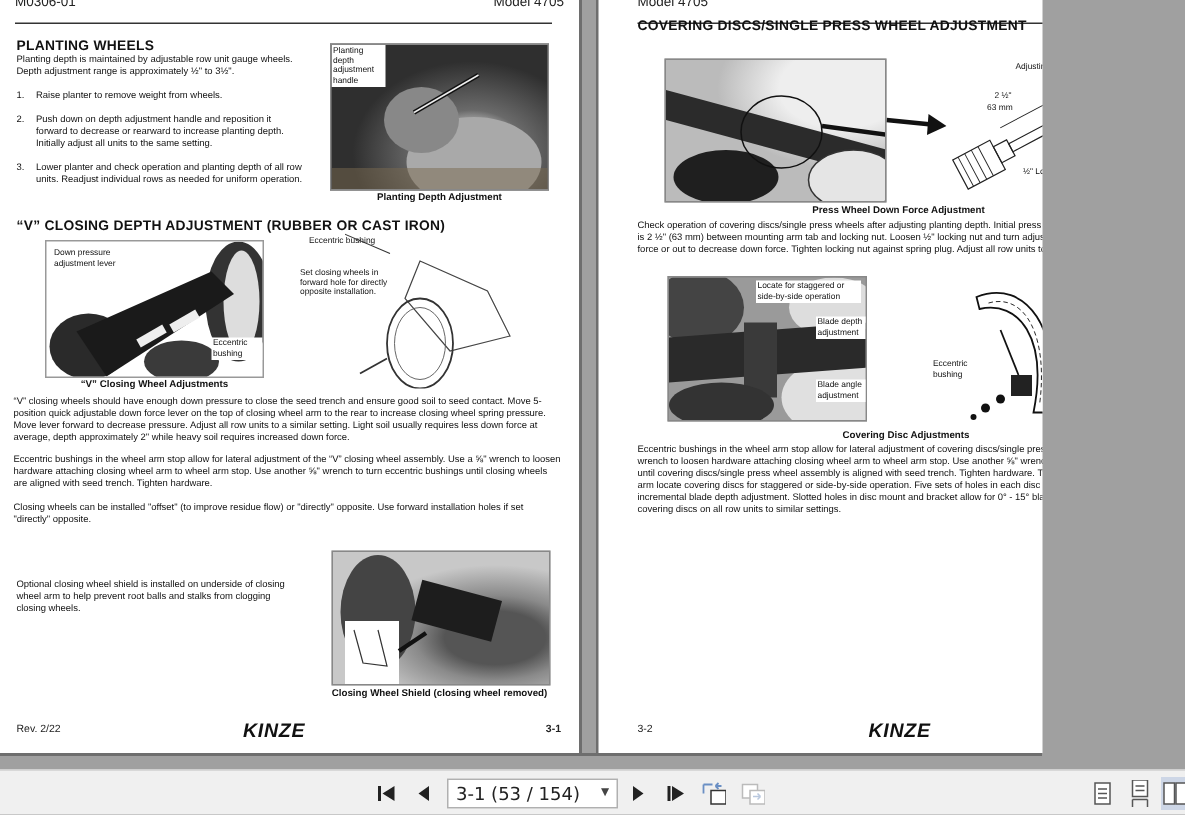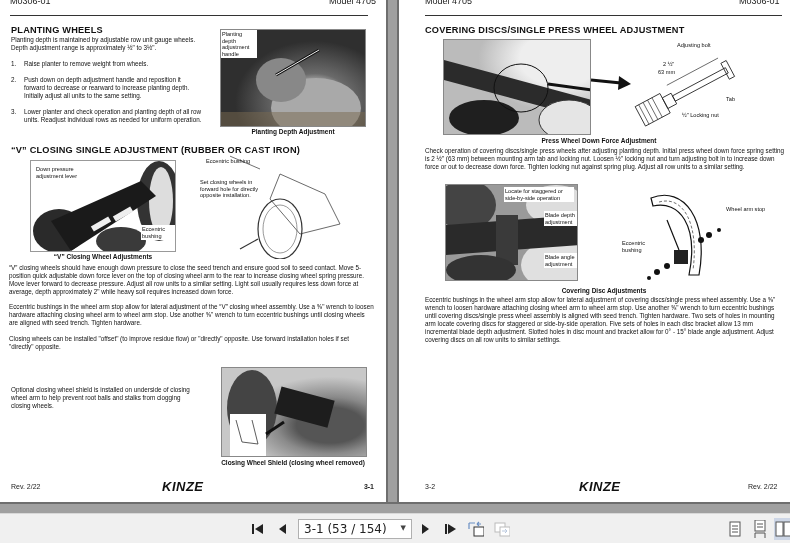--- a/index.html
+++ b/index.html
@@ -1,17 +1,17 @@
 <!DOCTYPE html>
 <html><head>
 <meta charset="utf-8">
 <style>
   * { box-sizing: border-box; margin: 0; padding: 0; }
   html, body { width: 790px; height: 543px; overflow: hidden; background: #a0a0a0; font-family: "Liberation Sans", sans-serif; }
-  #viewer { position: absolute; left: 0; top: 0; width: 790px; height: 513px; background: #a0a0a0; overflow: hidden; }
+  #viewer { position: absolute; left: 0; top: 0; width: 695px; height: 513px; background: #a0a0a0; overflow: hidden; }
   .page { position: absolute; top: -6px; height: 510px; background: #fff; color: #111; }
   #page-left { left: 0; width: 388px; border-right: 2px solid #6e6e6e; }
   #page-right { left: 397px; width: 400px; border-left: 2px solid #6e6e6e; }
   #viewer::after { content: ""; position: absolute; left: 0; top: 502px; width: 790px; height: 2px; background: #6e6e6e; }
   .hdr { position: absolute; top: 2px; font-size: 9px; color: #222; }
   .rule { position: absolute; top: 20px; height: 1px; background: #333; }
   h2 { position: absolute; font-size: 9.2px; font-weight: bold; letter-spacing: 0.2px; color: #111; line-height: 10px; }
   .p { position: absolute; font-size: 6.3px; line-height: 8.1px; color: #111; }
   .caption { position: absolute; font-size: 6.5px; font-weight: bold; text-align: center; color: #111; }
   .photo { position: absolute; border: 1px solid #888; overflow: hidden; }
@@ -51,21 +51,21 @@
         <ellipse cx="95" cy="78" rx="45" ry="30" fill="#a9a9a9"></ellipse>
         <ellipse cx="60" cy="50" rx="25" ry="22" fill="#888"></ellipse>
         <line x1="55" y1="45" x2="98" y2="20" stroke="#111" stroke-width="3"></line>
         <line x1="55" y1="45" x2="98" y2="20" stroke="#eee" stroke-width="1"></line>
         <rect x="0" y="82" width="146" height="16" fill="#7a6a50" opacity="0.5"></rect>
       </svg>
       <div class="callout" style="left:0; top:0; width:36px;">Planting depth adjustment handle</div>
     </div>
     <div class="caption" style="left:220px; top:134px; width:146px;">Planting Depth Adjustment</div>
 
-    <h2 style="left:11px; top:151px;">“V” CLOSING SINGLE ADJUSTMENT (RUBBER OR CAST IRON)</h2>
+    <h2 style="left:11px; top:151px;">“V” CLOSING DEPTH ADJUSTMENT (RUBBER OR CAST IRON)</h2>
 
     <div class="photo" style="left:30px; top:166px; width:146px; height:92px; background:#fff; border-color:#999;">
       <svg width="146" height="92" style="position:absolute;left:0;top:0">
         <ellipse cx="128" cy="40" rx="22" ry="40" fill="#333"></ellipse>
         <ellipse cx="130" cy="40" rx="12" ry="34" fill="#ddd"></ellipse>
         <ellipse cx="28" cy="70" rx="26" ry="22" fill="#2a2a2a"></ellipse>
         <path d="M20 60 L110 20 L125 35 L40 90 Z" fill="#1a1a1a"></path>
         <rect x="60" y="60" width="20" height="6" fill="#eee" transform="rotate(-30 70 63)"></rect>
         <rect x="82" y="50" width="20" height="6" fill="#eee" transform="rotate(-30 92 53)"></rect>
         <ellipse cx="90" cy="80" rx="25" ry="14" fill="#3a3a3a"></ellipse>
@@ -105,21 +105,21 @@
     <div class="footer" style="left:11px;">Rev. 2/22</div>
     <div class="kinze" style="left:162px;">KINZE</div>
     <div class="footer" style="right:12px; font-weight:bold;">3-1</div>
   </div>
 
   <div id="page-right" class="page">
     <div class="hdr" style="left:26px;">Model 4705</div>
     <div class="hdr" style="left:340px;">M0306-01</div>
     <div class="rule" style="left:26px; width:357px; top:21px;"></div>
 
-    <h2 style="left:26px; top:31px;">COVERING DISCS/SINGLE PRESS WHEEL ADJUSTMENT</h2>
+    <h2 style="left:26px; top:18px;">COVERING DISCS/SINGLE PRESS WHEEL ADJUSTMENT</h2>
 
     <div class="photo" style="left:44px; top:45px; width:148px; height:96px; background: radial-gradient(ellipse at 80% 20%, #eee 0 25%, #bbb 50%), #aaa;">
       <svg width="148" height="96" style="position:absolute;left:0;top:0">
         <path d="M0 20 L148 60 L148 80 L0 40 Z" fill="#2b2b2b"></path>
         <ellipse cx="40" cy="78" rx="35" ry="18" fill="#1f1f1f"></ellipse>
         <ellipse cx="125" cy="80" rx="30" ry="20" fill="#e5e5e5" stroke="#333"></ellipse>
         <ellipse cx="77" cy="48" rx="27" ry="24" fill="none" stroke="#111" stroke-width="1"></ellipse>
         <line x1="104" y1="44" x2="148" y2="50" stroke="#111" stroke-width="3"></line>
       </svg>
     </div>

